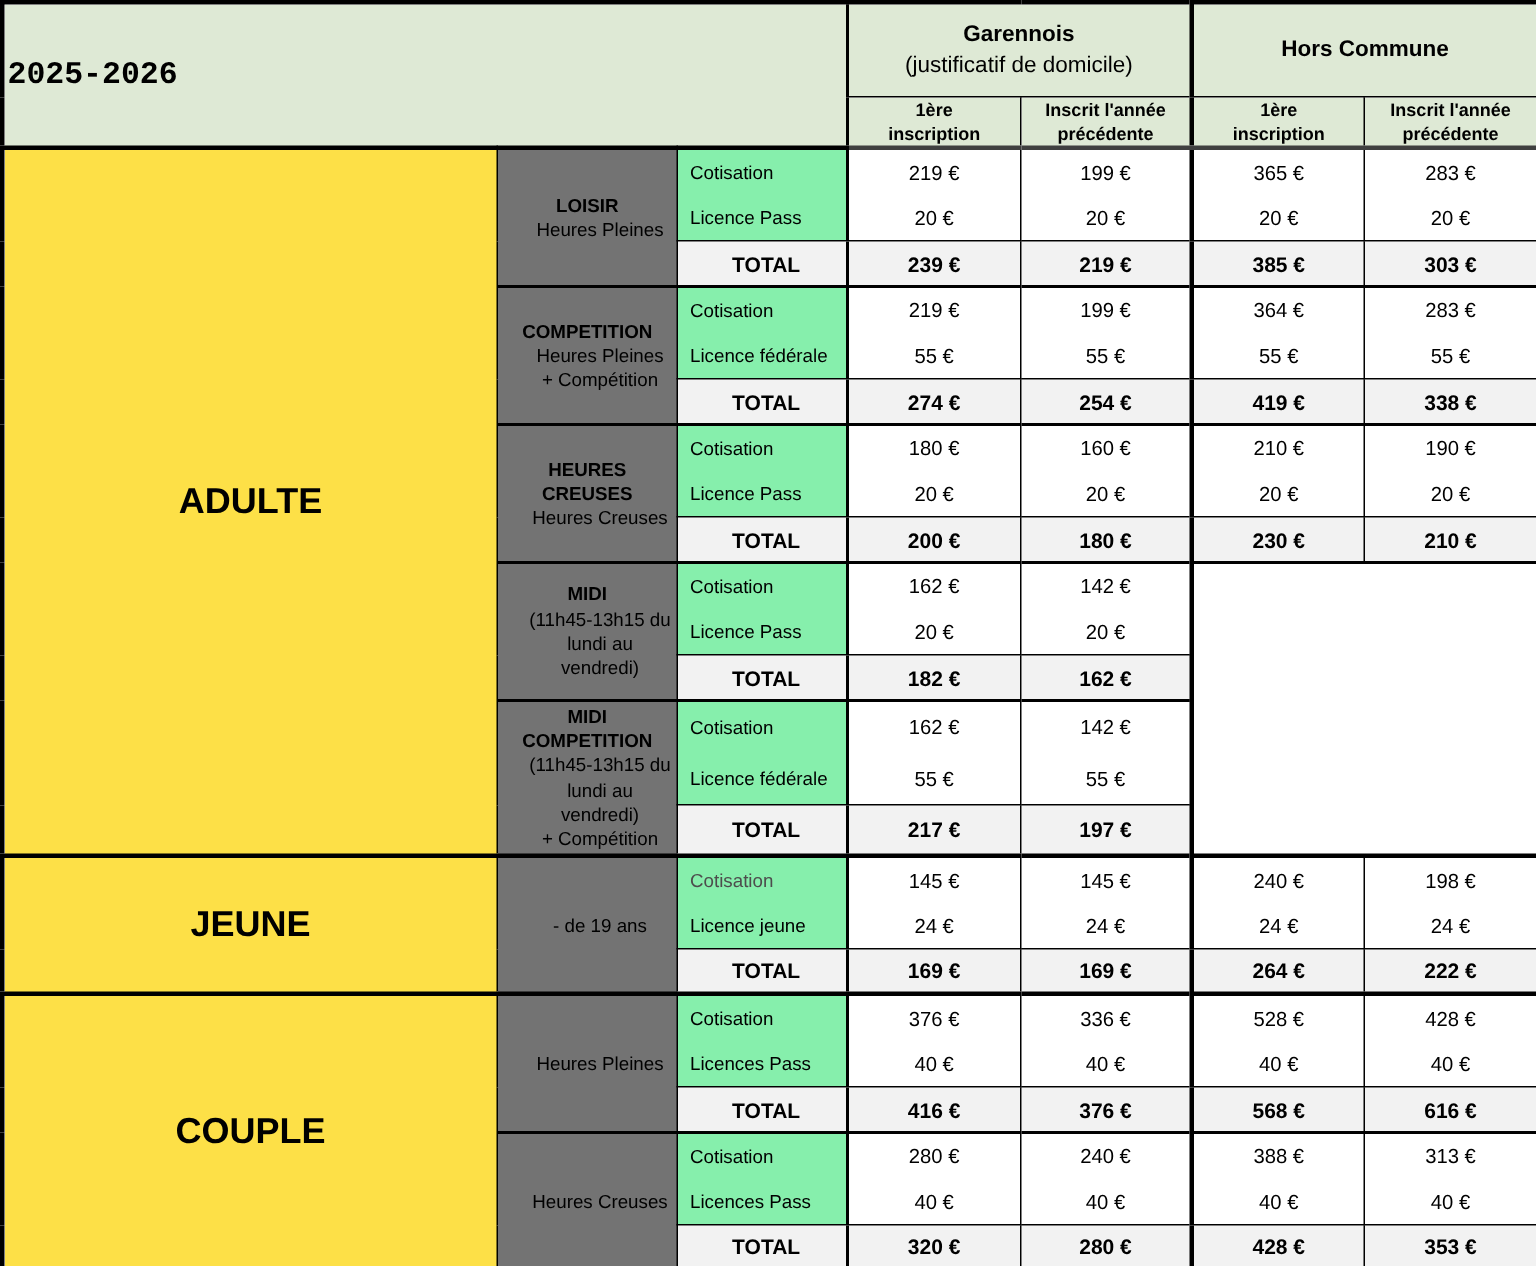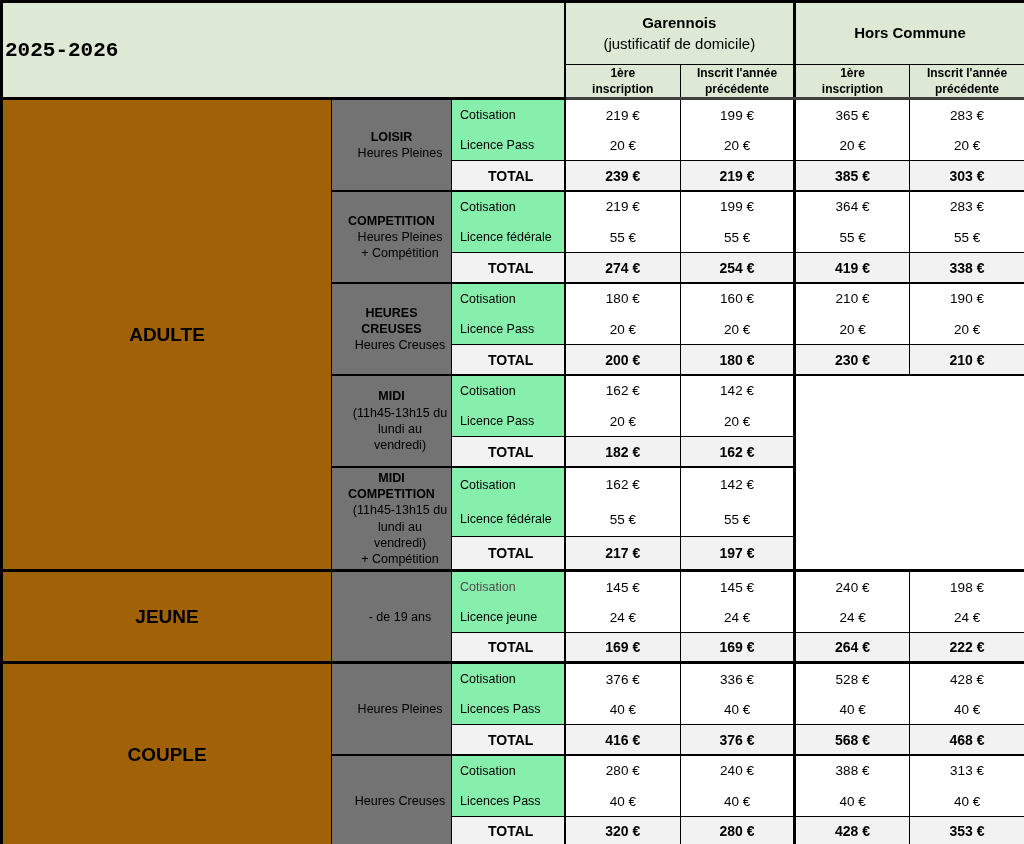--- a/index.html
+++ b/index.html
@@ -13,21 +13,21 @@
   tr.rA  { height: 31px; }
   tr.rB  { height: 31px; }
   tr.rT  { height: 30px; }
 
   .title-cell { background: #dee9d5; font-weight: 700; font-size: 21px; border-bottom: 3px solid #000; font-family: Liberation Mono, monospace; }
   .ghead { background: #dee9d5; text-align: center; line-height: 1.35; }
   .ghead .g1 { display: block; font-weight: 700; font-size: 15px; }
   .ghead .g2 { display: block; font-weight: 400; font-size: 15px; }
   .shead { background: #dee9d5; text-align: center; font-weight: 700; font-size: 12px; line-height: 1.35; white-space: pre-line; border-bottom: 3px solid #404040; }
 
-  .cat  { background: #a16207; font-weight: 700; font-size: 19px; text-align: center; }
+  .cat  { background: #fde047; font-weight: 700; font-size: 24px; text-align: center; }
   .sub  { background: #737373; text-align: center; font-size: 12.5px; line-height: 1.3; padding: 2px 3px; }
   .sub .sb { display: block; font-weight: 700; }
   .sub .sn { display: block; font-weight: 400; white-space: pre-line; margin-left: 17px; }
 
   .lbl  { background: #86efac; font-size: 12.5px; text-align: left; padding-left: 8px; }
   .val  { background: #fff; text-align: center; font-size: 13.5px; }
   .tlbl { background: #f2f2f2; font-weight: 700; font-size: 14px; text-align: center; padding-left: 8px; }
   .tval { background: #f2f2f2; font-weight: 700; text-align: center; font-size: 14px; }
   .empty { background: #fff; }
   .muted { color: #4d4d4d; }
@@ -241,21 +241,21 @@
     <td class="val bl2 nt">40 €</td>
     <td class="val nt">40 €</td>
     <td class="val bl3 nt">40 €</td>
     <td class="val nt">40 €</td>
   </tr>
   <tr class="rT">
     <td class="tlbl">TOTAL</td>
     <td class="tval bl2">416 €</td>
     <td class="tval">376 €</td>
     <td class="tval bl3">568 €</td>
-    <td class="tval">468 €</td>
+    <td class="tval">616 €</td>
   </tr>
 
   <tr class="rA">
     <td class="sub bt2" rowspan="3">
       <span class="sn">Heures Creuses</span>
     </td>
     <td class="lbl bt2 nb">Cotisation</td>
     <td class="val bl2 bt2 nb">280 €</td>
     <td class="val bt2 nb">240 €</td>
     <td class="val bl3 bt2 nb">388 €</td>

